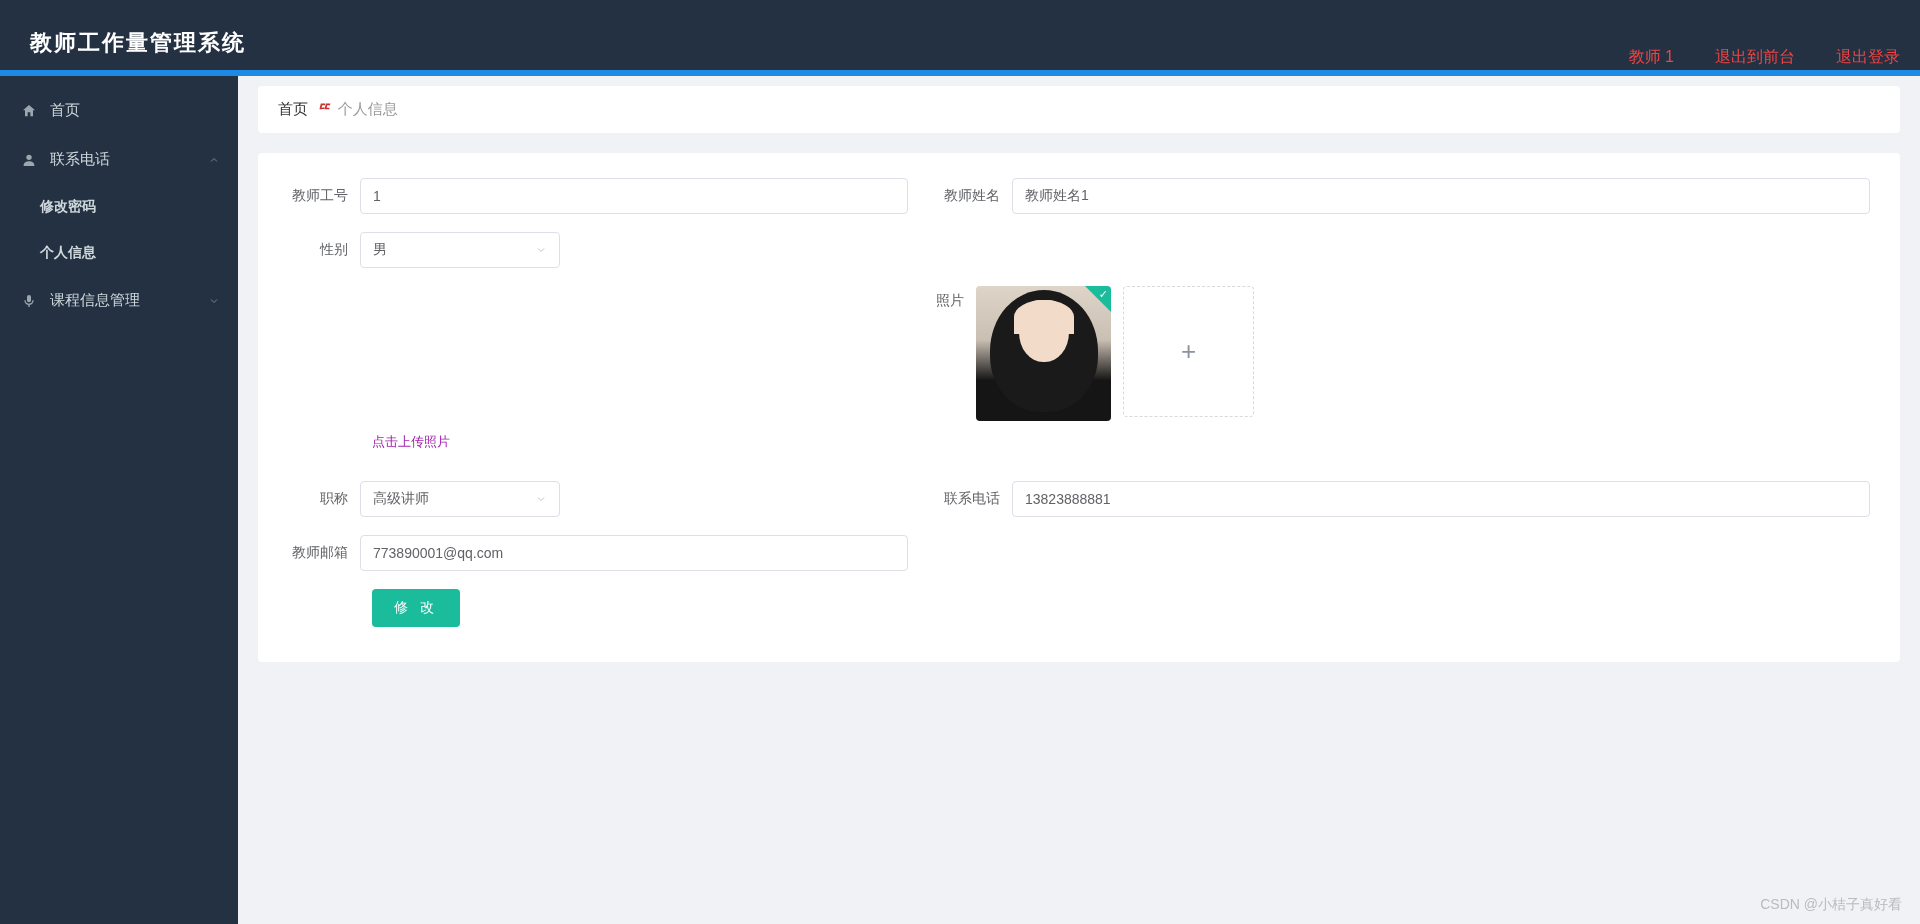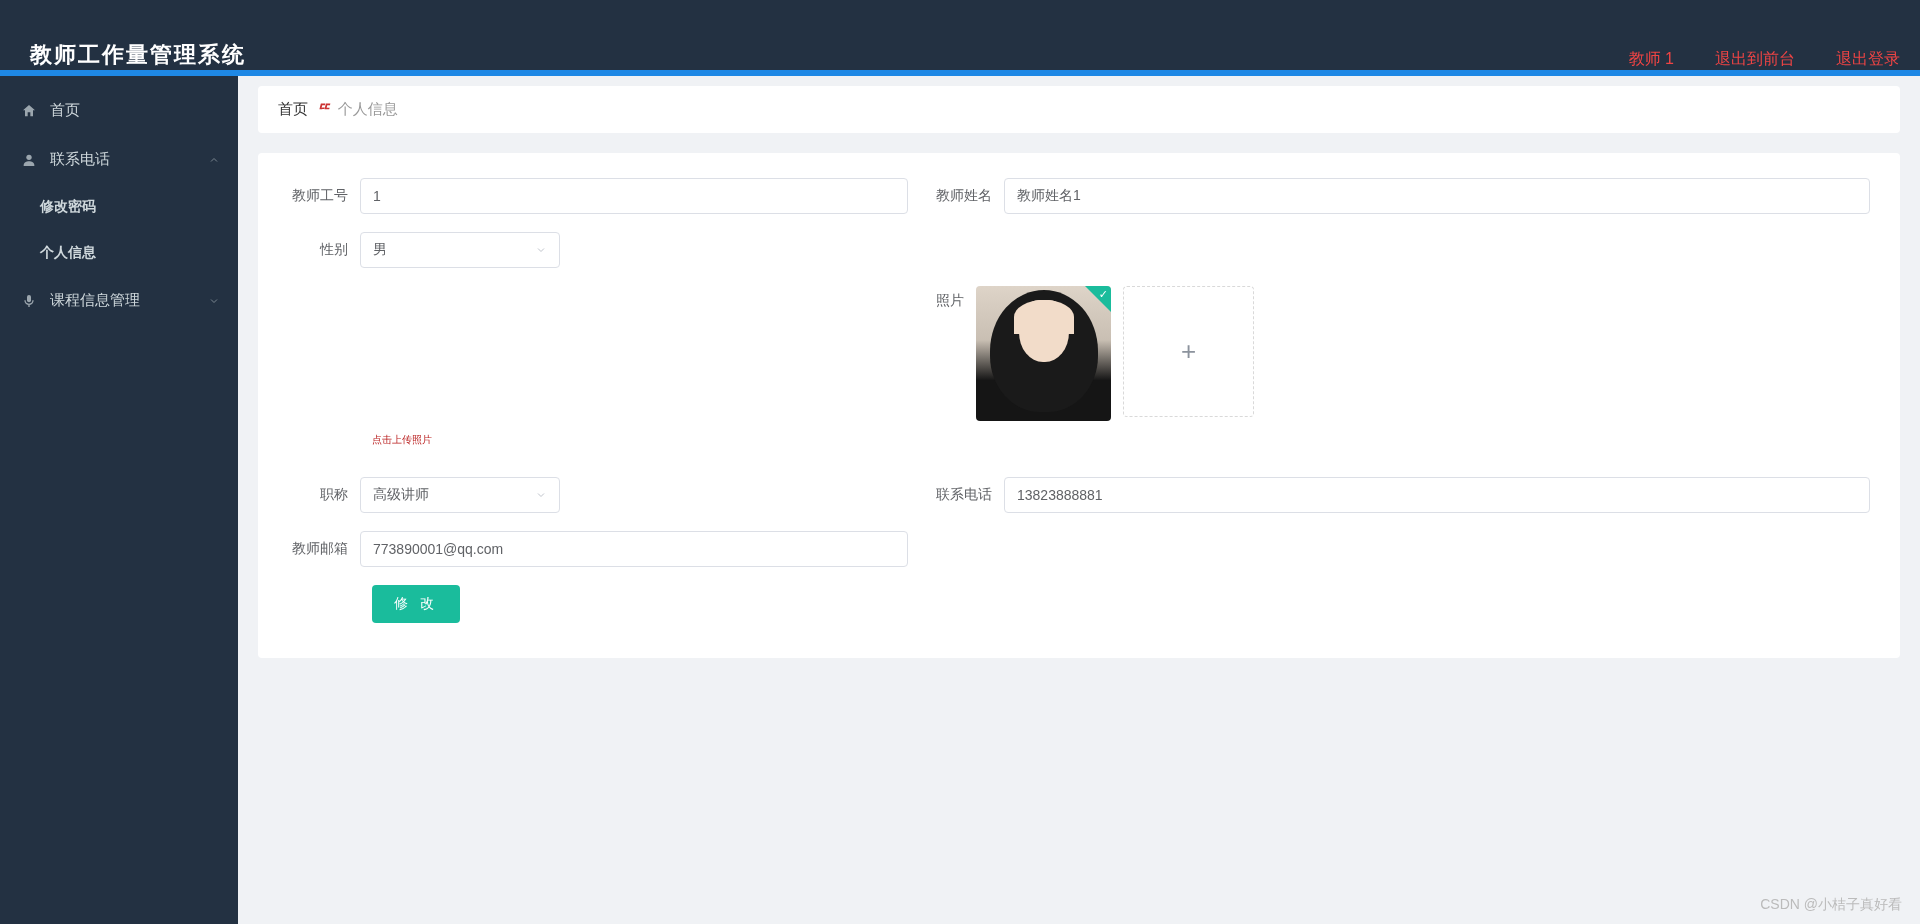--- a/index.html
+++ b/index.html
@@ -1,18 +1,18 @@
 <!DOCTYPE html>
 <html><head>
   <meta charset="utf-8">
   <style>
     * { margin: 0; padding: 0; box-sizing: border-box; }
     body { font-family: "Microsoft YaHei", Arial, sans-serif; font-size: 14px; background: #f0f2f5; color: #333; width: 1920px; height: 924px; overflow: hidden; position: relative; }
     
-    .header { height: 70px; background: #233142; display: flex; align-items: flex-end; justify-content: space-between; padding: 16px 20px 0 30px; }
+    .header { height: 70px; background: #233142; display: flex; align-items: center; justify-content: space-between; padding: 16px 20px 0 30px; }
     .header-title { color: #fff; font-size: 22px; font-weight: bold; letter-spacing: 2px; }
     .header-right { display: flex; align-items: center; gap: 41px; color: #ef4444; font-size: 16px; margin-top: 29px; }
     .header-right span { cursor: pointer; }
     
     .blue-bar { height: 6px; background: #1e88e5; }
     
     .container { display: flex; height: calc(100% - 76px); }
     
     .sidebar { width: 238px; background: #233142; height: 100%; flex-shrink: 0; padding-top: 10px; }
     .nav-item { display: flex; align-items: center; padding: 15px 20px; color: #cfd8dc; cursor: pointer; font-size: 15px; position: relative; }
@@ -21,42 +21,42 @@
     .nav-sub-item { display: flex; align-items: center; padding: 14px 20px 14px 40px; color: #cfd8dc; cursor: pointer; font-size: 14px; font-weight: bold; }
     
     .main { flex: 1; background: #f0f2f5; padding: 10px 20px 20px 20px; overflow: auto; }
     
     .breadcrumb { background: #fff; padding: 14px 20px; border-radius: 4px; margin-bottom: 20px; display: flex; align-items: center; gap: 8px; font-size: 15px; }
     .breadcrumb .bc-home { color: #333; font-weight: 500; }
     .breadcrumb .bc-sep { color: #c33; font-style: italic; font-weight: bold; font-family: serif; }
     .breadcrumb .bc-current { color: #999; }
     
     .form-panel { background: #fff; padding: 25px 30px 35px 30px; border-radius: 4px; }
-    .form-row { display: flex; gap: 24px; margin-bottom: 18px; align-items: flex-start; }
+    .form-row { display: flex; gap: 32px; margin-bottom: 18px; align-items: flex-start; }
     .form-group { display: flex; align-items: center; }
     .form-group.half { width: 620px; }
     .form-group.wide { flex: 1; }
     .form-label { width: 72px; text-align: right; color: #606266; font-size: 14px; padding-right: 12px; flex-shrink: 0; }
     .form-input { flex: 1; height: 36px; border: 1px solid #dcdfe6; border-radius: 4px; padding: 0 12px; font-size: 14px; color: #606266; outline: none; }
     .form-select { width: 200px; height: 36px; border: 1px solid #dcdfe6; border-radius: 4px; padding: 0 12px; font-size: 14px; color: #606266; display: flex; align-items: center; justify-content: space-between; cursor: pointer; position: relative; }
     .select-chevron { color: #c0c4cc; }
     
     .photo-row { display: flex; align-items: flex-start; margin-bottom: 12px; justify-content: center; }
     .photo-row .form-label { margin-top: 6px; }
     .photo-container { display: flex; gap: 12px; }
     .photo-thumb { width: 135px; height: 135px; border-radius: 4px; position: relative; overflow: hidden; background: linear-gradient(180deg, #ded4c8 0%, #c9bfb3 40%, #151515 70%); }
     .photo-face { position: absolute; top: 14px; left: 50%; transform: translateX(-50%); width: 50px; height: 62px; background: #f2dcc9; border-radius: 40% 40% 48% 48%; }
     .photo-hair { position: absolute; top: 4px; left: 50%; transform: translateX(-50%); width: 108px; height: 122px; background: #1a1a1a; border-radius: 50% 50% 46% 46%; z-index: 0; }
     .photo-hair::after { content: ""; position: absolute; top: 10px; left: 50%; transform: translateX(-50%); width: 60px; height: 34px; background: #f2dcc9; border-radius: 50% 50% 0 0; }
     .photo-thumb .corner { position: absolute; top: 0; right: 0; width: 0; height: 0; border-top: 26px solid #1abc9c; border-left: 26px solid transparent; }
     .photo-thumb .check { position: absolute; top: 2px; right: 3px; color: #fff; font-size: 11px; }
     .photo-add { width: 131px; height: 131px; border: 1px dashed #d9d9d9; border-radius: 4px; display: flex; align-items: center; justify-content: center; cursor: pointer; }
     .photo-add .plus { font-size: 26px; color: #8c939d; font-weight: 300; }
     
-    .photo-hint { color: #b91c1c; font-size: 10px; margin-left: 84px; margin-bottom: 30px; }
+    .photo-hint { color: #a21caf; font-size: 13px; margin-left: 84px; margin-bottom: 30px; }
     
     .btn-submit { background: #1abc9c; color: #fff; border: none; padding: 10px 22px; border-radius: 4px; font-size: 14px; cursor: pointer; margin-left: 84px; letter-spacing: 4px; }
     
     .watermark { position: absolute; bottom: 10px; right: 18px; color: #bbb; font-size: 14px; }
     
     svg { display: block; }
   </style>
 </head>
 <body>
 

